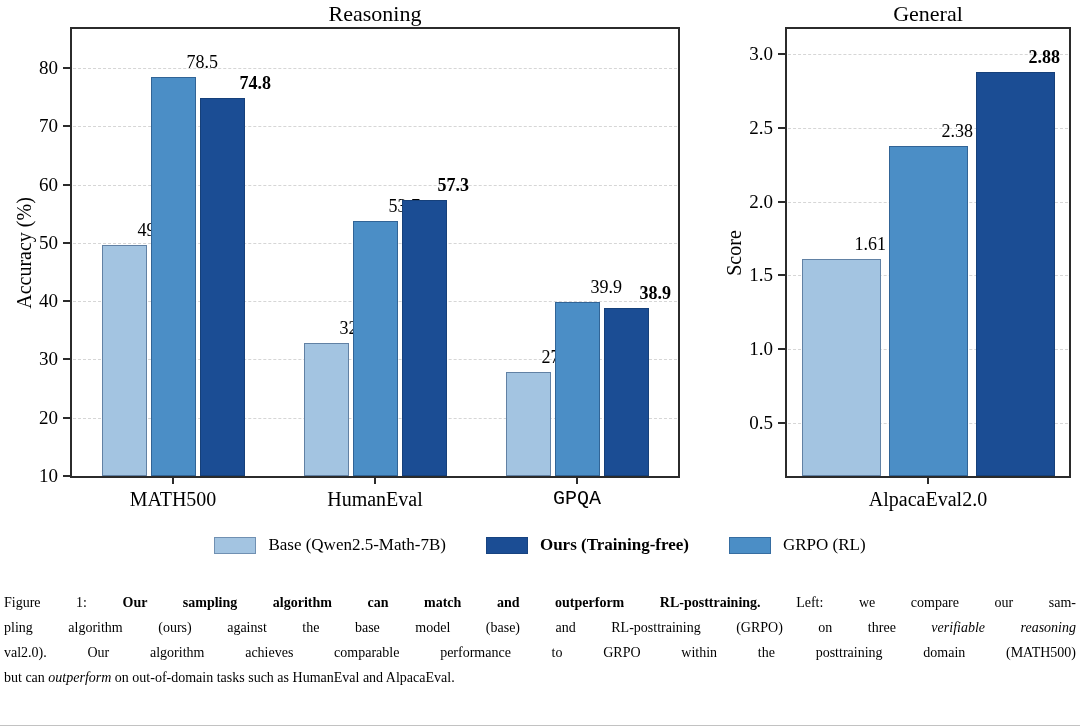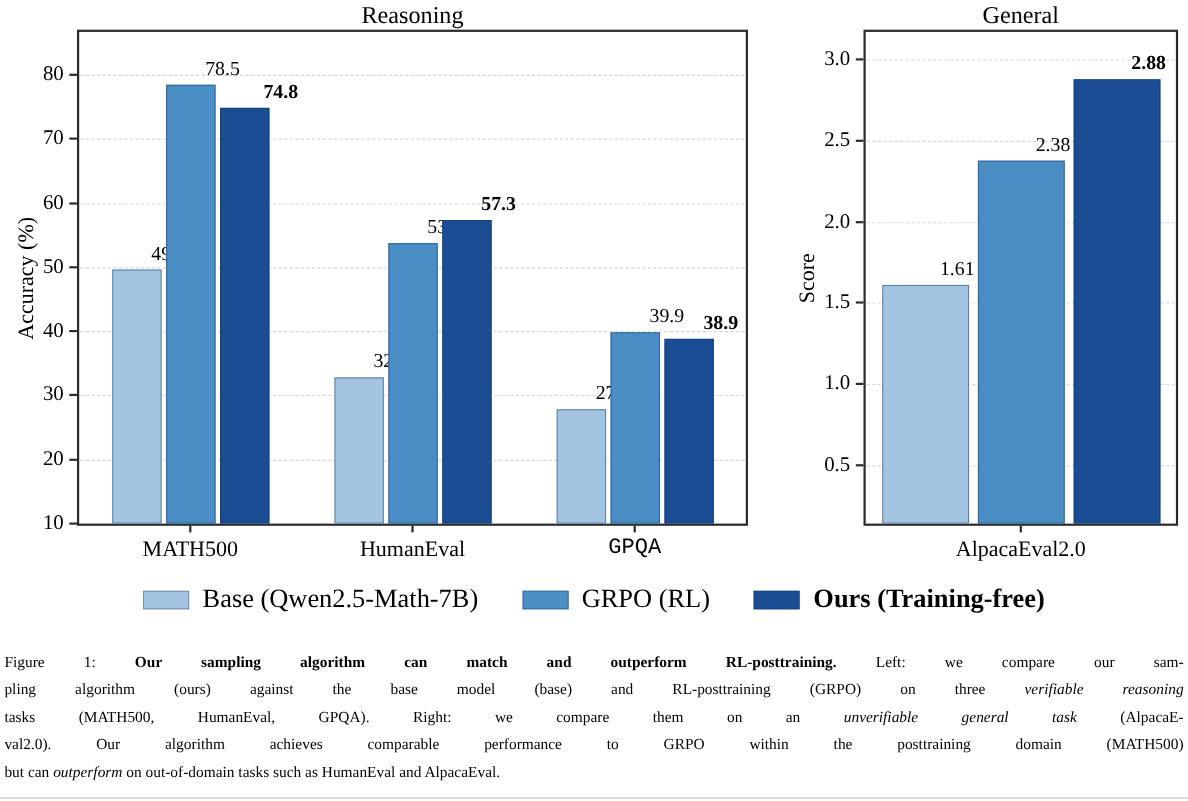--- a/index.html
+++ b/index.html
@@ -37,21 +37,21 @@
   .y-axis-label {
     position: absolute; text-align: center; font-size: 20px; line-height: 26px;
     transform: rotate(-90deg);
   }
   #legend {
     position: absolute; left: 0; top: 534px; width: 1080px; height: 22px;
     display: flex; justify-content: center; align-items: center; column-gap: 40px;
   }
   .legend-item { display: flex; align-items: center; column-gap: 12px; }
   .legend-swatch { width: 42px; height: 17px; border: 1px solid rgba(18,48,92,0.35); }
-  .legend-label { font-size: 24px; line-height: 22px; white-space: nowrap; }
+  .legend-label { font-size: 17px; line-height: 22px; white-space: nowrap; }
   .legend-label.bold { font-weight: bold; }
   #caption {
     position: absolute; left: 4px; top: 590px; width: 1072px;
     font-size: 14px; line-height: 25px;
   }
   .caption-line { text-align: justify; }
   .caption-line.just { text-align-last: justify; }
   .caption-line .b { font-weight: bold; }
   .caption-line .i { font-style: italic; }
   #bottom-rule { position: absolute; left: 0; top: 725px; width: 1080px; height: 1px; background: #c2c2c2; }
@@ -142,29 +142,28 @@
       <div class="value-label" style="left: 883px; top: 119.545px; width: 90px;">2.38</div>
       <div class="bar" style="left: 975.5px; top: 71.7822px; width: 79px; height: 404.218px; background: rgb(27, 77, 148);"></div>
       <div class="value-label bold" style="left: 970px; top: 45.7822px; width: 90px;">2.88</div>
     </div>
   <div id="legend">
       <div class="legend-item">
         <div class="legend-swatch" style="background: rgb(163, 196, 225);"></div>
         <div class="legend-label">Base (Qwen2.5-Math-7B)</div>
       </div>
       <div class="legend-item">
+        <div class="legend-swatch" style="background: rgb(27, 77, 148);"></div>
+        <div class="legend-label bold">Ours (Training-free)</div>
+      </div>
+      <div class="legend-item">
         <div class="legend-swatch" style="background: rgb(75, 142, 198);"></div>
         <div class="legend-label">GRPO (RL)</div>
-      </div>
-      <div class="legend-item">
-        <div class="legend-swatch" style="background: rgb(27, 77, 148);"></div>
-        <div class="legend-label bold">Ours (Training-free)</div>
       </div>
     </div>
   <div id="caption">
       <div class="caption-line just"><span>Figure 1: </span><span class="b">Our sampling algorithm can match and outperform RL-posttraining.</span><span> Left: we compare our sam-</span></div>
       <div class="caption-line just"><span>pling algorithm (ours) against the base model (base) and RL-posttraining (GRPO) on three </span><span class="i">verifiable reasoning</span></div>
-      <div class="caption-line just"><span>tasks (MATH500, HumanEval, GPQA). Right: we compare them on an </span><span class="i">unverifiable general task</span><span> (AlpacaE-</span></div>
       <div class="caption-line just"><span>val2.0). Our algorithm achieves comparable performance to GRPO within the posttraining domain (MATH500)</span></div>
       <div class="caption-line"><span>but can </span><span class="i">outperform</span><span> on out-of-domain tasks such as HumanEval and AlpacaEval.</span></div>
     </div>
   <div id="bottom-rule"></div>
 </div>
 
 </body></html>

